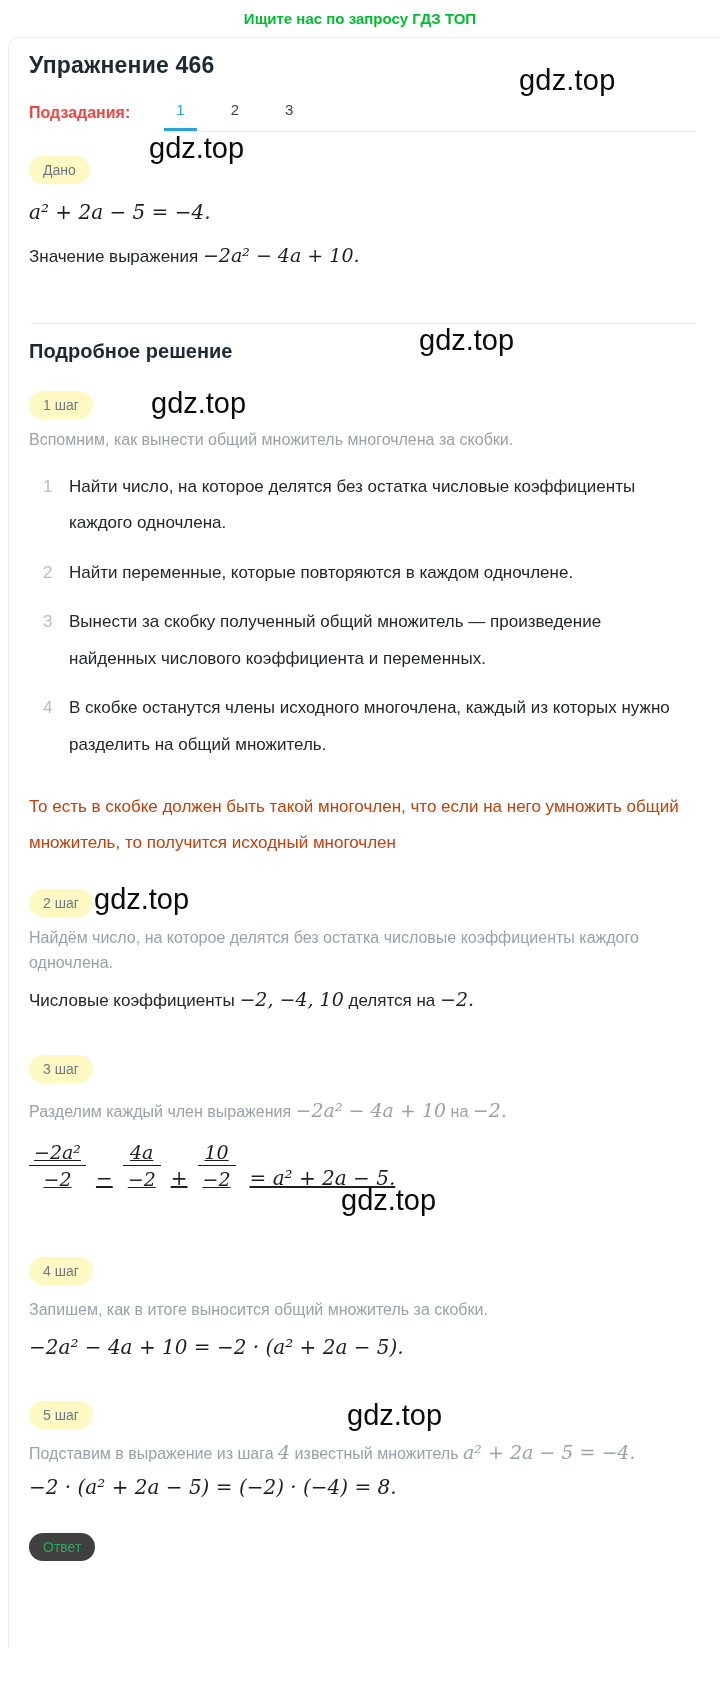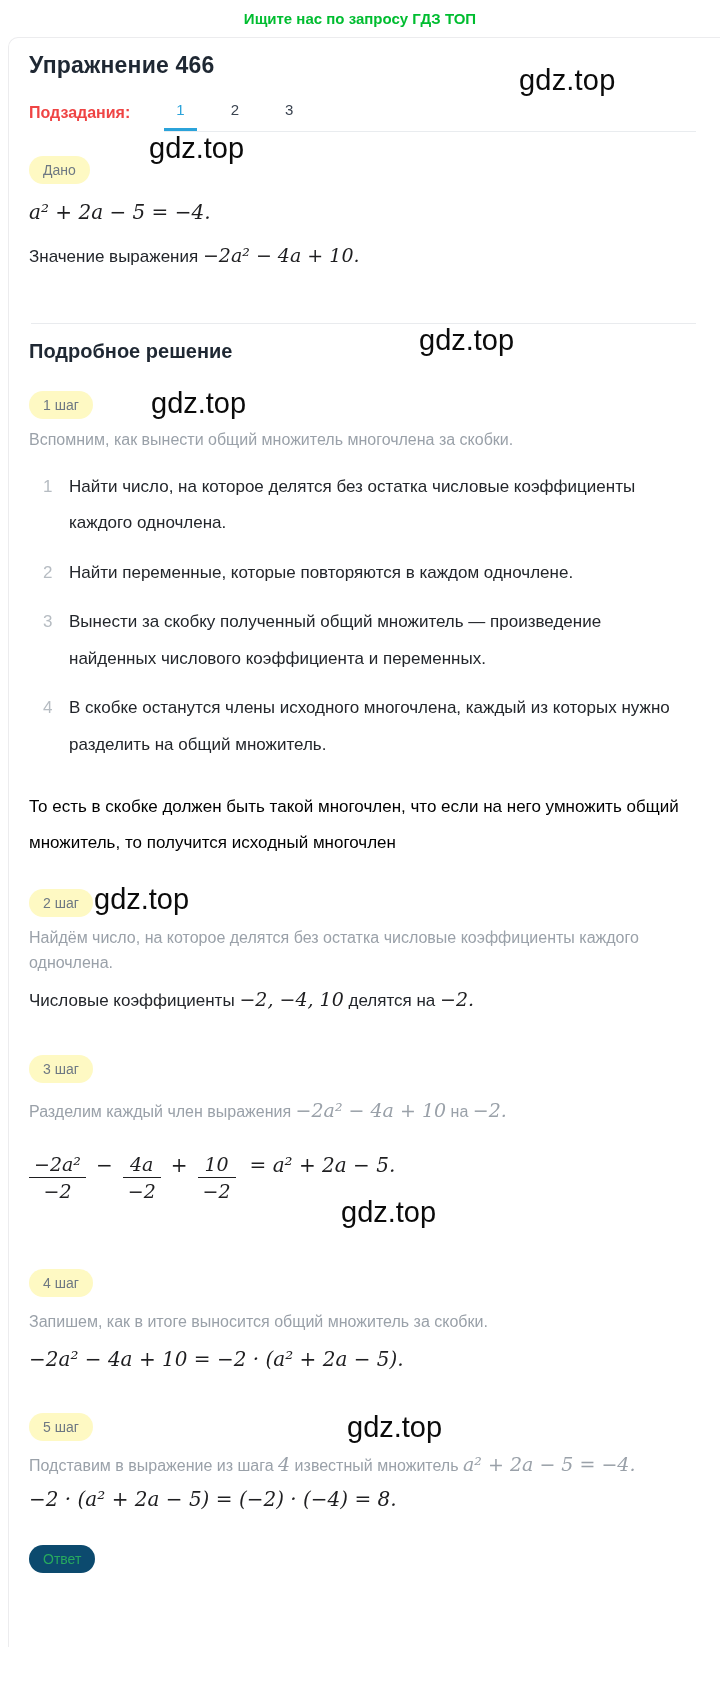--- a/index.html
+++ b/index.html
@@ -17,21 +17,21 @@
 
   .subtasks { display:flex; align-items:flex-end; margin-top:22px; }
   .subtasks-label { font-size:16px; font-weight:700; color:#ef4444; padding-bottom:10px; }
   .tabs { flex:1; display:flex; margin-left:34px; border-bottom:1px solid #e9ecef; }
   .tab { font-size:15px; color:#3a4350; padding:0 12px 10px 12px; margin-right:22px; cursor:pointer;
          border-bottom:3px solid transparent; }
   .tab.active { color:#2ba3da; border-bottom-color:#2ba3da; }
 
   .pill { display:inline-block; font-size:14px; color:#6e7883; background:#fef9c3;
           padding:6px 14px; border-radius:16px; }
-  .pill-green { background:#0c4a6e; color:#27a95e; }
+  .pill-green { background:#404040; color:#27a95e; }
 
   .row { position:relative; } .mt12{margin-top:12px;} .mt14{margin-top:8px;} .mt16{margin-top:16px;}
   .mt20{margin-top:20px;} .mt24{margin-top:24px;} .mt28{margin-top:28px;} .mt30{margin-top:40px;}
   .mt34{margin-top:34px;} .mt36{margin-top:36px;} .mt42{margin-top:42px;} .mt44{margin-top:44px;}
 
   .math { font-family:"DejaVu Serif","Liberation Serif",serif; font-style:italic; color:#1e1e20; }
   .formula { font-size:20px; }
   .inline-math { font-size:19px; }
   .text-line { font-size:17px; color:#23262b; }
   .grey { color:#9aa1a9; }
@@ -40,23 +40,23 @@
 
   .divider { border:none; border-top:1px solid #e9ebee; margin-top:56px; margin-left:2px; }
 
   h2.sub-heading { font-size:20px; font-weight:800; color:#1f2833; margin-top:16px; position:relative; }
 
   ol.steps-list { list-style:none; margin-top:16px; margin-left:14px; }
   ol.steps-list li { display:flex; font-size:17px; line-height:2.15; margin-bottom:13px; max-width:640px; }
   .li-num { color:#b6bcc2; width:26px; flex:0 0 26px; }
   .li-text { color:#23262b; }
 
-  .note { font-size:17px; line-height:2.1; color:#000000; margin-top:26px; max-width:650px; }
+  .note { font-size:17px; line-height:2.1; color:#c2410c; margin-top:26px; max-width:650px; }
 
-  .frac-eq { margin-top:28px; display:flex; align-items:flex-start; font-size:20px; }
+  .frac-eq { margin-top:16px; display:flex; align-items:flex-end; font-size:20px;text-decoration:underline; }
   .frac { display:inline-flex; flex-direction:column; text-align:center; font-size:19px; }
   .frac .num { border-bottom:1.6px solid #1e1e20; padding:0 5px 2px 5px; }
   .frac .den { padding:2px 5px 0 5px; }
   .frac-op { margin:0 10px; font-family:"DejaVu Serif","Liberation Serif",serif; color:#1e1e20; }
   .frac-result { margin-left:14px; }
 
   .watermark { position:absolute; font-family:"Liberation Sans","DejaVu Sans",sans-serif;
                font-style:normal; font-weight:400; font-size:29px; color:#0b0b0b; white-space:nowrap; }
   .wm-block { font-size:29px; color:#0b0b0b; margin-top:-6px; margin-left:312px; font-weight:400; }
 </style>

